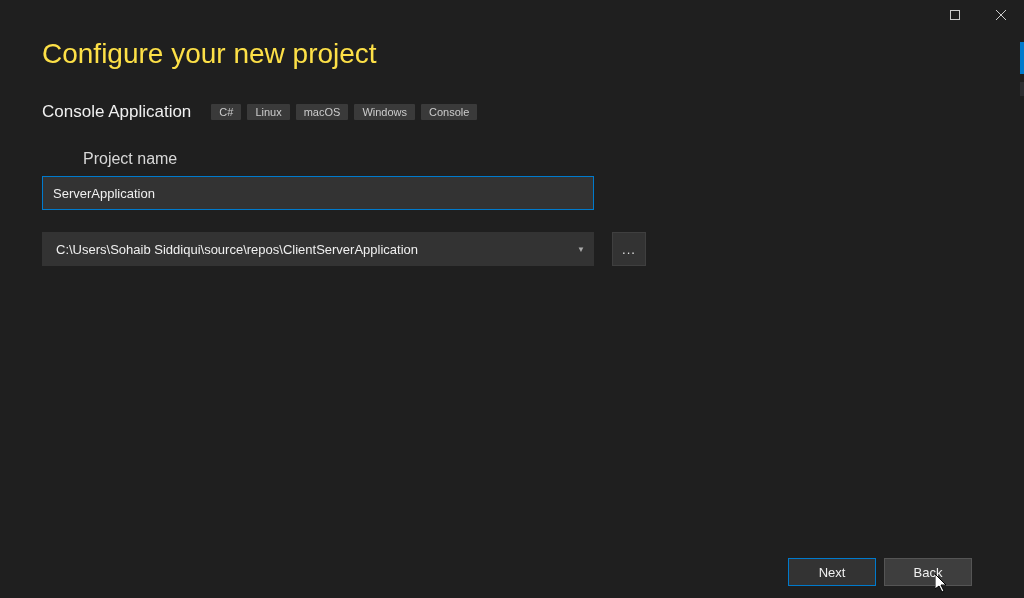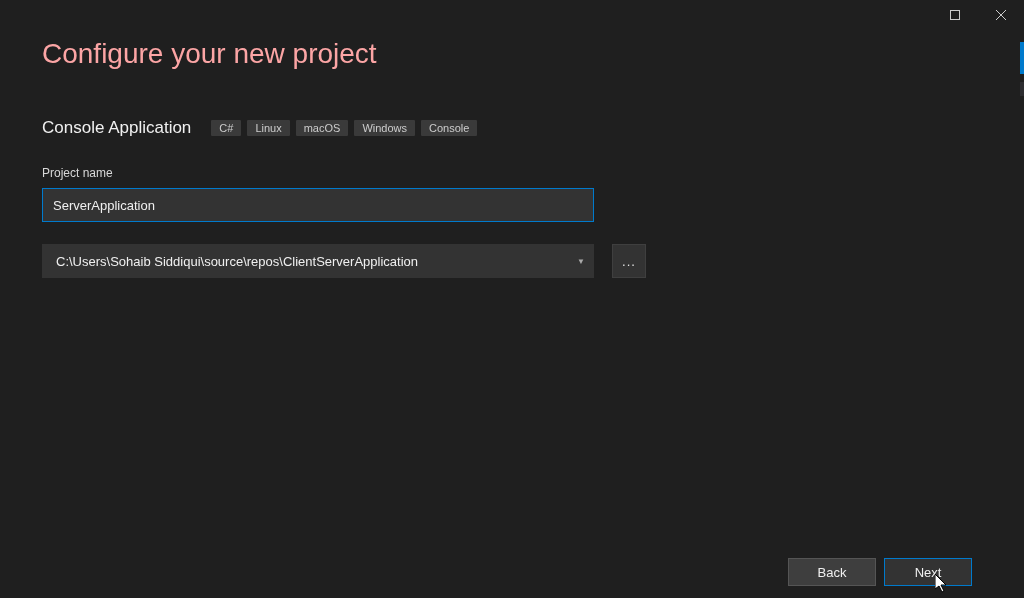--- a/index.html
+++ b/index.html
@@ -40,22 +40,22 @@
       stroke: #cccccc;
       fill: none;
       stroke-width: 1;
     }
     .content {
       padding: 38px 42px 0 42px;
     }
     .page-title {
       font-size: 28px;
       font-weight: 400;
-      color: #fca5a5;
-      margin-bottom: 48px;
+      color: #fde047;
+      margin-bottom: 32px;
     }
     .template-row {
       display: flex;
       align-items: center;
       gap: 20px;
       margin-bottom: 28px;
     }
     .template-name {
       font-size: 17px;
       font-weight: 400;
@@ -66,23 +66,24 @@
       gap: 6px;
     }
     .tag {
       background: #3a3a3a;
       color: #cccccc;
       font-size: 11px;
       padding: 2px 8px;
       border-radius: 1px;
     }
     .field-label {
-      font-size: 12px;
+      font-size: 16px;
       color: #d8d8d8;
       margin-bottom: 8px;
+      margin-left: 41px;
     }
     .project-name-input {
       width: 552px;
       height: 34px;
       background: #333333;
       border: 1px solid #007acc;
       color: #f0f0f0;
       font-size: 13px;
       padding: 13px 10px;
       outline: none;
@@ -205,19 +206,19 @@
   <div class="location-row">
     <div class="location-select">
       <span class="location-value">C:\Users\Sohaib Siddiqui\source\repos\ClientServerApplication</span>
       <span class="location-chevron">▼</span>
     </div>
     <div class="browse-btn">...</div>
   </div>
 </div>
 
 <div class="footer-buttons">
+  <div class="btn btn-next">Next</div>
   <div class="btn btn-back">Back</div>
-  <div class="btn btn-next">Next</div>
 </div>
 
 <svg class="cursor" style="left:935px; top:574px;" width="14" height="20" viewBox="0 0 14 20">
   <path d="M0 0 L0 15 L4 12 L7 18 L9 17 L6 11 L11 11 Z" fill="#ffffff" stroke="#000000" stroke-width="1"></path>
 </svg>
 
 </body></html>

